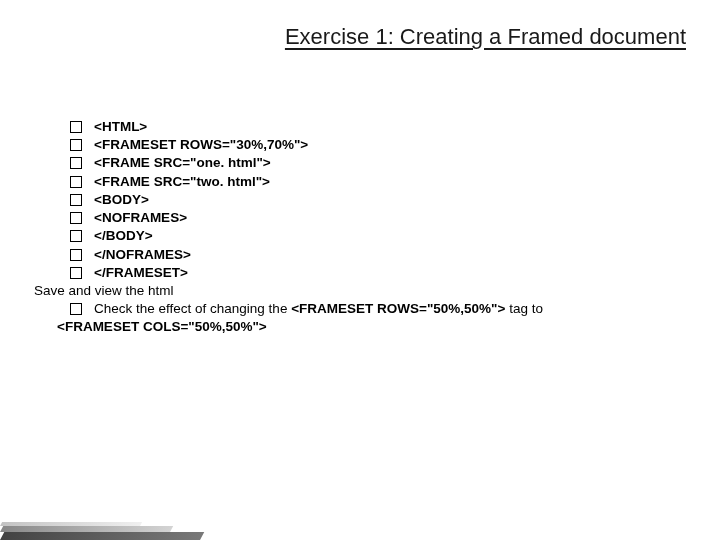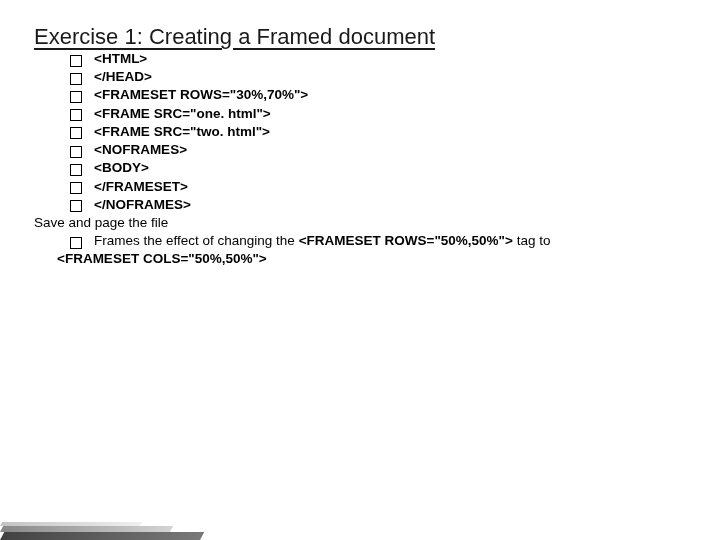--- a/index.html
+++ b/index.html
@@ -18,29 +18,31 @@
     height: 540px;
     box-sizing: border-box;
     padding: 24px 34px 0 34px;
   }
   .title {
     font-size: 22px;
     font-weight: 400;
     color: #1a1a1a;
     text-decoration: underline;
     text-underline-offset: 4px;
+    margin-bottom: 68px;
+    text-align: right;
   }
   .content {
     font-size: 13.5px;
     line-height: 1.35;
     color: #000;
   }
   .row {
     display: flex;
-    align-items: center;
+    align-items: flex-start;
     padding-left: 36px;
   }
   .row .box {
     width: 10px;
     height: 10px;
     border: 1px solid #000;
     margin: 3px 12px 0 0;
     flex: 0 0 auto;
   }
   .row .txt {
@@ -98,54 +100,54 @@
 <div class="slide">
   <div class="title">Exercise 1: Creating a Framed document</div>
 
   <div class="content" id="content">
       <div class="row">
         <span class="box"></span>
         <span class="txt bold">&lt;HTML&gt;</span>
       </div>
       <div class="row">
         <span class="box"></span>
-        <span class="txt bold">&lt;/HEAD&gt;</span>
-      </div>
-      <div class="row">
-        <span class="box"></span>
         <span class="txt bold">&lt;FRAMESET ROWS="30%,70%"&gt;</span>
       </div>
       <div class="row">
         <span class="box"></span>
         <span class="txt bold">&lt;FRAME SRC="one. html"&gt;</span>
       </div>
       <div class="row">
         <span class="box"></span>
         <span class="txt bold">&lt;FRAME SRC="two. html"&gt;</span>
       </div>
       <div class="row">
         <span class="box"></span>
+        <span class="txt bold">&lt;BODY&gt;</span>
+      </div>
+      <div class="row">
+        <span class="box"></span>
         <span class="txt bold">&lt;NOFRAMES&gt;</span>
       </div>
       <div class="row">
         <span class="box"></span>
-        <span class="txt bold">&lt;BODY&gt;</span>
+        <span class="txt bold">&lt;/BODY&gt;</span>
+      </div>
+      <div class="row">
+        <span class="box"></span>
+        <span class="txt bold">&lt;/NOFRAMES&gt;</span>
       </div>
       <div class="row">
         <span class="box"></span>
         <span class="txt bold">&lt;/FRAMESET&gt;</span>
       </div>
+      <div class="plain-line"><span class="txt">Save and view the html</span></div>
       <div class="row">
         <span class="box"></span>
-        <span class="txt bold">&lt;/NOFRAMES&gt;</span>
-      </div>
-      <div class="plain-line"><span class="txt">Save and page the file</span></div>
-      <div class="row">
-        <span class="box"></span>
-        <span class="txt"><span>Frames the effect of changing the </span><span class="bold">&lt;FRAMESET ROWS="50%,50%"&gt;</span><span> tag to </span></span>
+        <span class="txt"><span>Check the effect of changing the </span><span class="bold">&lt;FRAMESET ROWS="50%,50%"&gt;</span><span> tag to </span></span>
       </div>
       <div class="indent-continue"><span class="txt"><span class="bold">&lt;FRAMESET COLS="50%,50%"&gt;</span></span></div>
     </div>
 
   <div class="corner">
     <div class="bar3"></div>
     <div class="bar2"></div>
     <div class="bar1"></div>
   </div>
 </div>

